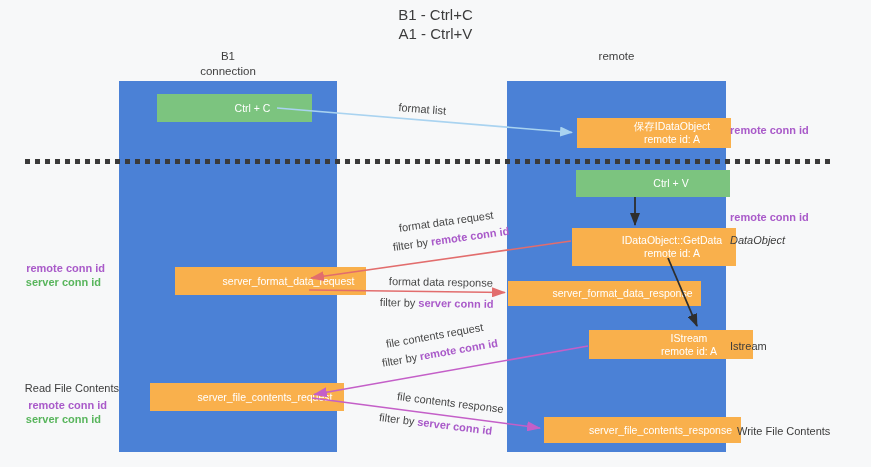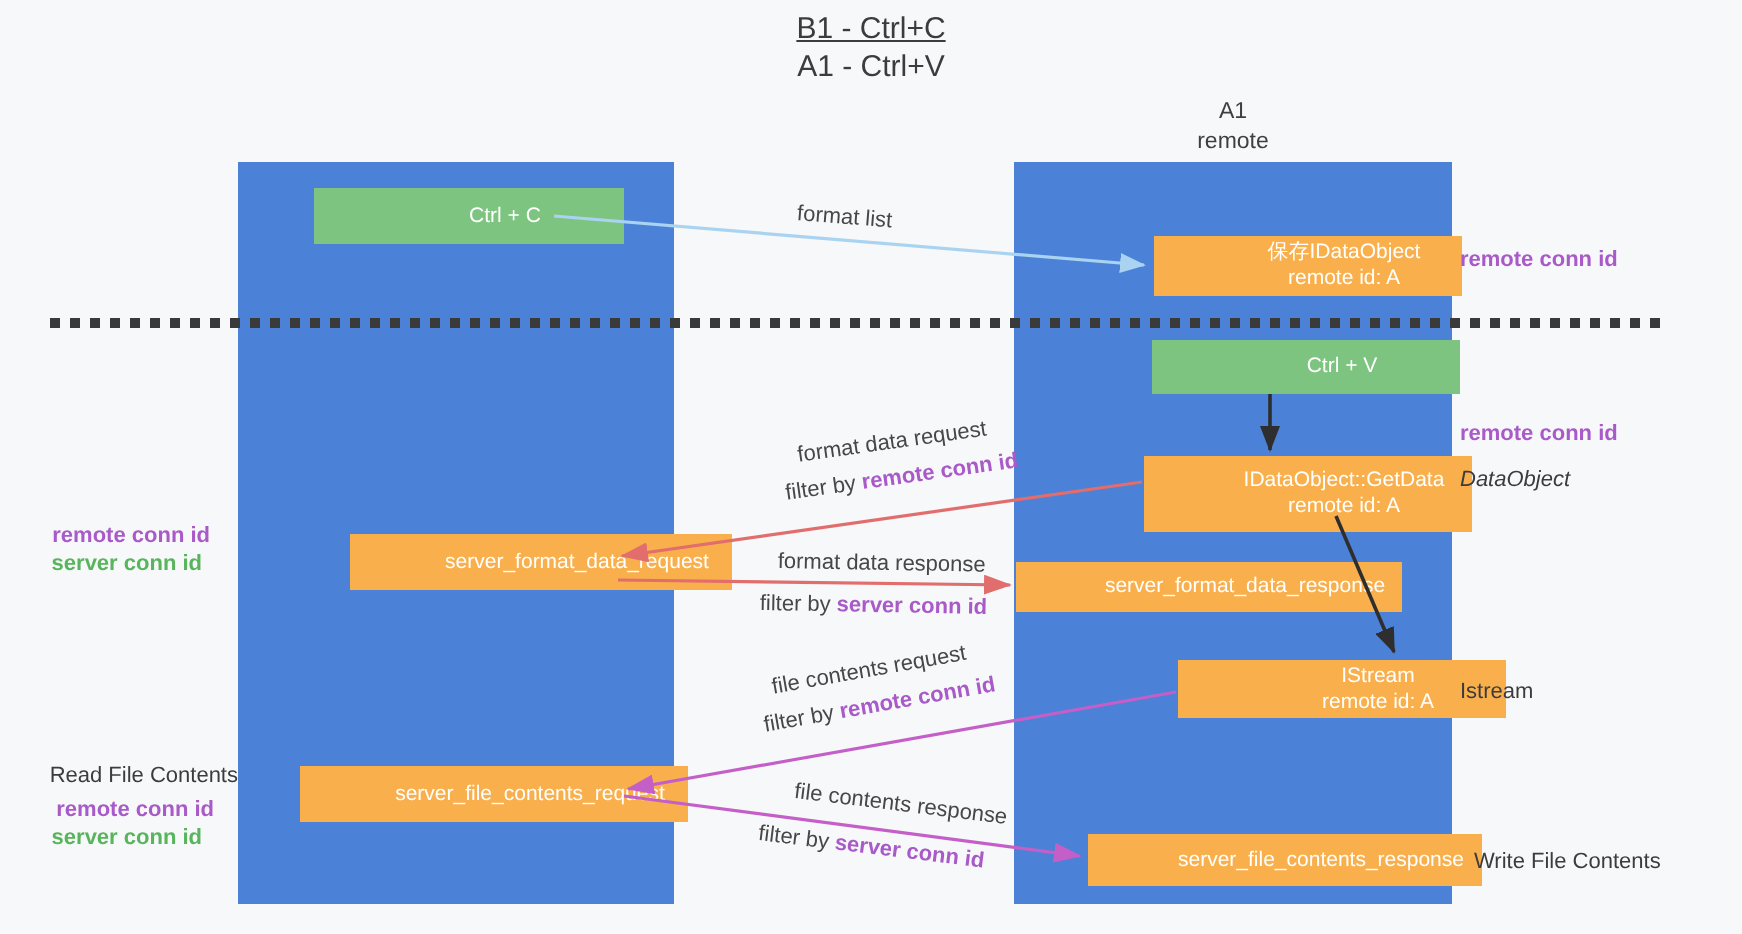--- a/index.html
+++ b/index.html
@@ -20,25 +20,28 @@
   .dark{color:#3c3c3c;}
   .filter-pre{padding-right:3px;}
   .right-align{text-align:right;}
   svg#arrows{position:absolute;left:0;top:0;pointer-events:none;}
 </style>
 </head>
 <body>
 
 <div id="canvas">
 
-  <div class="title-line" style="top:6px;text-decoration:underline;">B1 - Ctrl+C</div>
+  <div class="title-line" style="top:6px;">B1 - Ctrl+C</div>
   <div class="title-line" style="top:25px;">A1 - Ctrl+V</div>
 
+  <div class="lane-header" style="left:119px;top:49px;width:218px;">
+    <div>B1</div>
+    <div>connection</div>
+  </div>
   <div class="lane-header" style="left:507px;top:49px;width:219px;">
-    <div>A1</div>
     <div>remote</div>
   </div>
 
   <div class="lane" style="left:119px;top:81px;width:218px;height:371px;"></div>
   <div class="lane" style="left:507px;top:81px;width:219px;height:371px;"></div>
 
   <div class="dashline" style="left:25px;top:159px;width:808px;"></div>
 
   <div class="box green" style="left:157px;top:94px;width:119px;height:28px;">
     <div>Ctrl + C</div>

